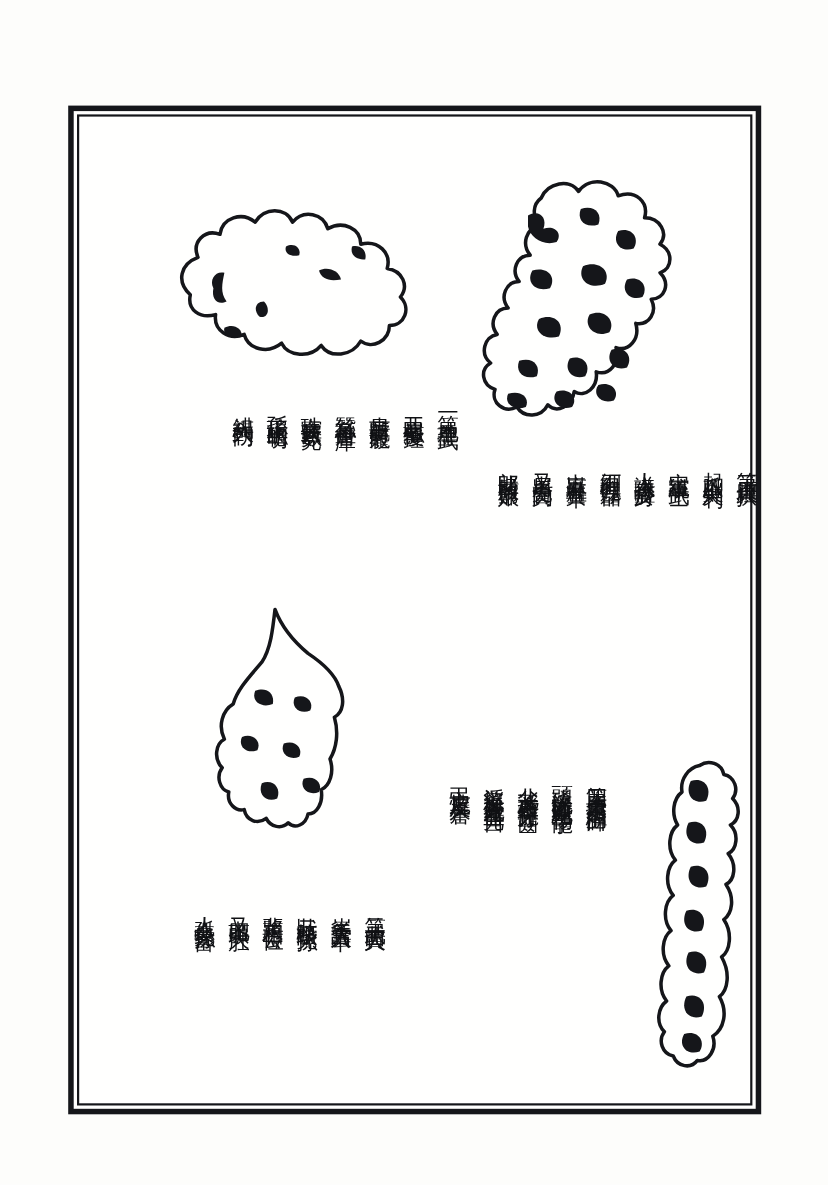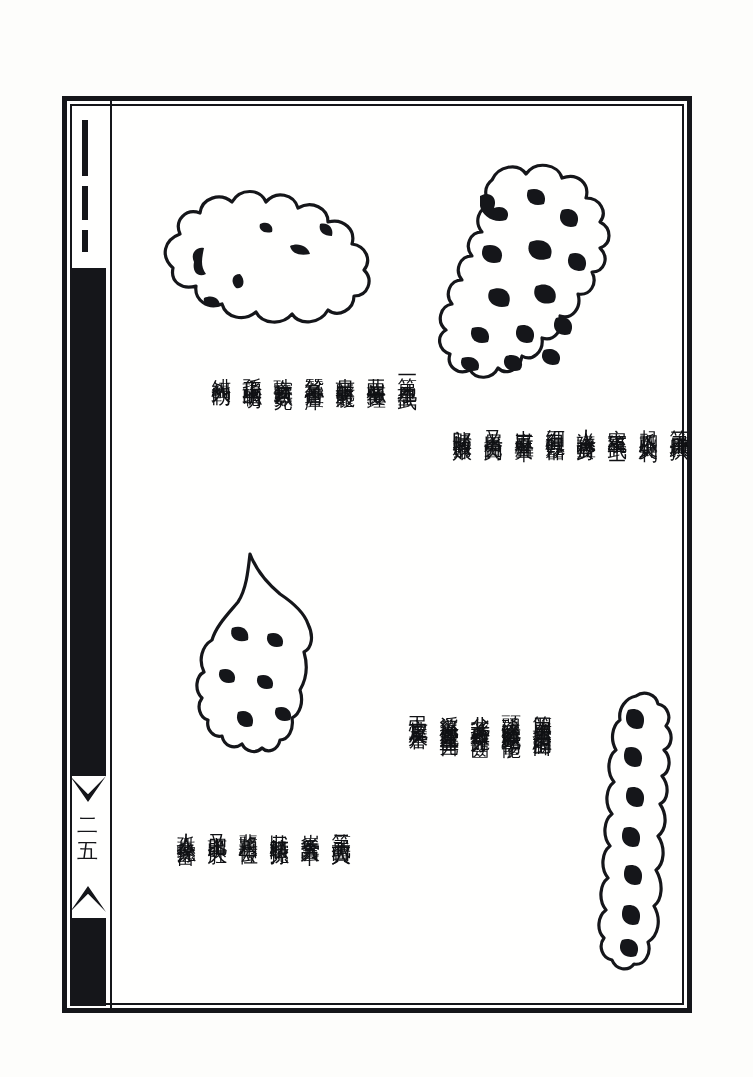--- a/index.html
+++ b/index.html
@@ -130,38 +130,20 @@
   .ill svg { display: block; }
 </style>
 </head>
 <body>
 
 <div class="page">
 
   <div class="frame-outer"></div>
   <div class="frame-inner"></div>
 
-  <div class="spine">
-    <div class="spine-dash d1"></div>
-    <div class="spine-dash d2"></div>
-    <div class="spine-dash d3"></div>
-
-    <div class="spine-block"></div>
-
-    <div class="chev" style="top:676px">
-        <i></i>
-      </div>
-    <div class="chev up" style="top:786px">
-        <i></i>
-      </div>
-
-    <div class="spine-block b2" style="top:818px;height:88px"></div>
-
-    <div class="page-num">二五</div>
-  </div>
 
   <div class="ill" style="left:140px; top:150px;">
     <svg width="270" height="200" viewBox="0 0 270 200">
       <path d="M33 118 C20 106 24 90 40 84 C34 70 46 58 60 63 C62 48 80 42 92 52
                C100 38 120 38 126 52 C136 40 154 44 158 58 C172 50 188 58 188 72
                C204 68 216 80 212 94 C226 96 232 110 224 120 C234 130 228 146 214 146
                C214 160 198 168 188 160 C180 174 160 176 152 164 C142 176 122 174 116 162
                C104 172 86 168 82 154 C68 160 54 150 56 136 C42 140 30 132 33 118 Z" fill="none" stroke="#15161a" stroke-width="3.2" stroke-linejoin="round"></path>
       <path d="M54 112 C50 104 56 96 64 98 C62 108 60 116 66 124 C58 128 52 122 54 112 Z" fill="#15161a"></path>
       <path d="M96 138 C90 132 92 124 100 124 C106 130 104 140 96 138 Z" fill="#15161a"></path>

